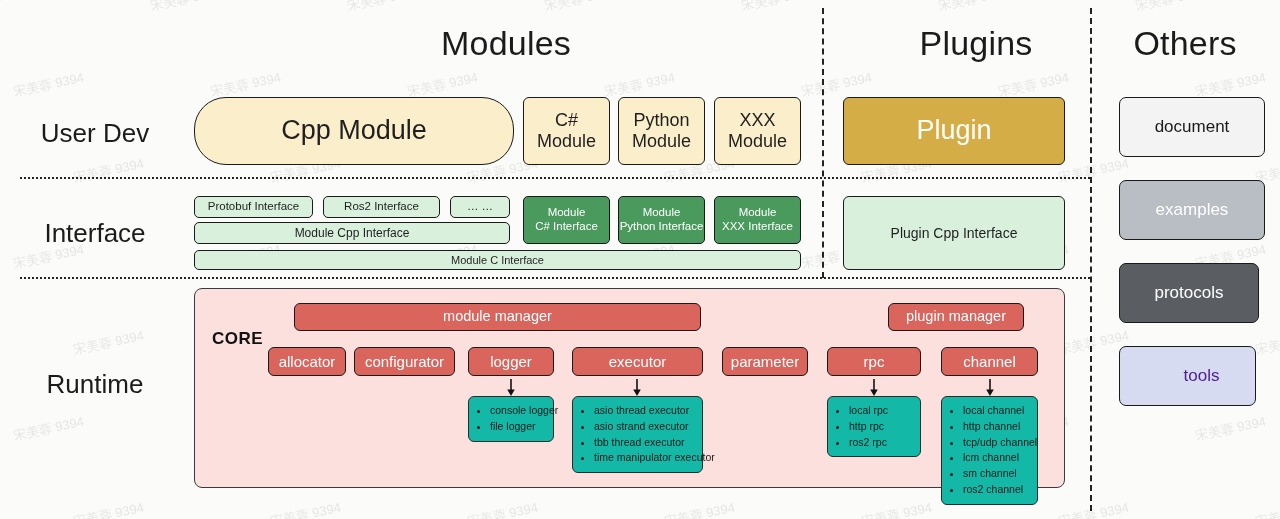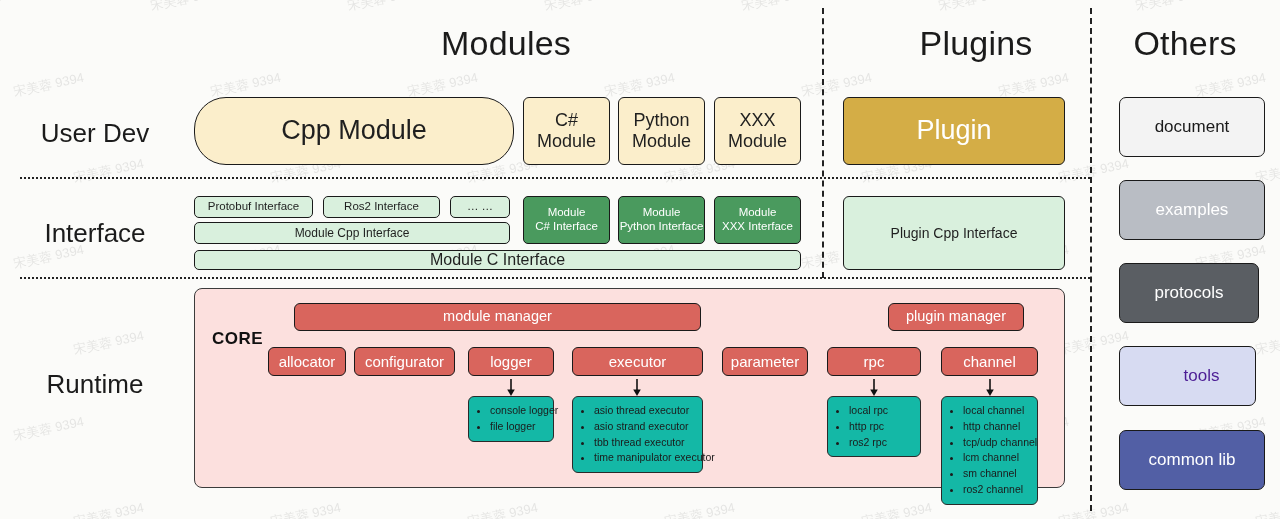--- a/index.html
+++ b/index.html
@@ -229,21 +229,21 @@
 
   <div class="box iface-light" style="left:194px; top:222px; width:316px; height:22px; font-size:12px;">Module Cpp Interface</div>
 
   <div class="box iface-dark" style="left:523px; top:196px; width:87px; height:48px;">Module
 C# Interface</div>
   <div class="box iface-dark" style="left:618px; top:196px; width:87px; height:48px;">Module
 Python Interface</div>
   <div class="box iface-dark" style="left:714px; top:196px; width:87px; height:48px;">Module
 XXX Interface</div>
 
-  <div class="box iface-light" style="left:194px; top:250px; width:607px; height:20px; font-size:16px;text-align:right;">Module C Interface</div>
+  <div class="box iface-light" style="left:194px; top:250px; width:607px; height:20px; font-size:11px;text-align:right;">Module C Interface</div>
 
   <div class="box iface-plugin" style="left:843px; top:196px; width:222px; height:74px;">Plugin Cpp Interface</div>
 
   <div class="runtime-wrap" style="left:194px; top:288px; width:871px; height:200px;"></div>
 
   <div class="core-label" style="left:212px; top:329px;">CORE</div>
 
   <div class="box core-box manager" style="left:294px; top:303px; width:407px; height:28px;">module manager</div>
   <div class="box core-box manager" style="left:888px; top:303px; width:136px; height:28px;">plugin manager</div>
 
@@ -313,15 +313,14 @@
         <li>lcm channel</li>
         <li>sm channel</li>
         <li>ros2 channel</li>
       </ul>
   </div>
 
   <div class="other-box" style="left: 1119px; top: 97px; width: 146px; height: 60px; background: rgb(243, 243, 243); color: rgb(26, 26, 26);">document</div>
   <div class="other-box" style="left: 1119px; top: 180px; width: 146px; height: 60px; background: rgb(185, 189, 196); color: rgb(255, 255, 255);">examples</div>
   <div class="other-box" style="left: 1119px; top: 263px; width: 140px; height: 60px; background: rgb(90, 94, 99); color: rgb(255, 255, 255);">protocols</div>
   <div class="other-box" style="left: 1119px; top: 346px; width: 137px; height: 60px; background: rgb(215, 219, 242); color: #4c1d95; padding-left: 28px;">tools</div>
-  <div class="other-box" style="left: 1119px; top: 430px; width: 146px; height: 60px; background: rgb(82, 95, 165); color: rgb(255, 255, 255);">common lib</div>
 
 </div>
 
 </body></html>

